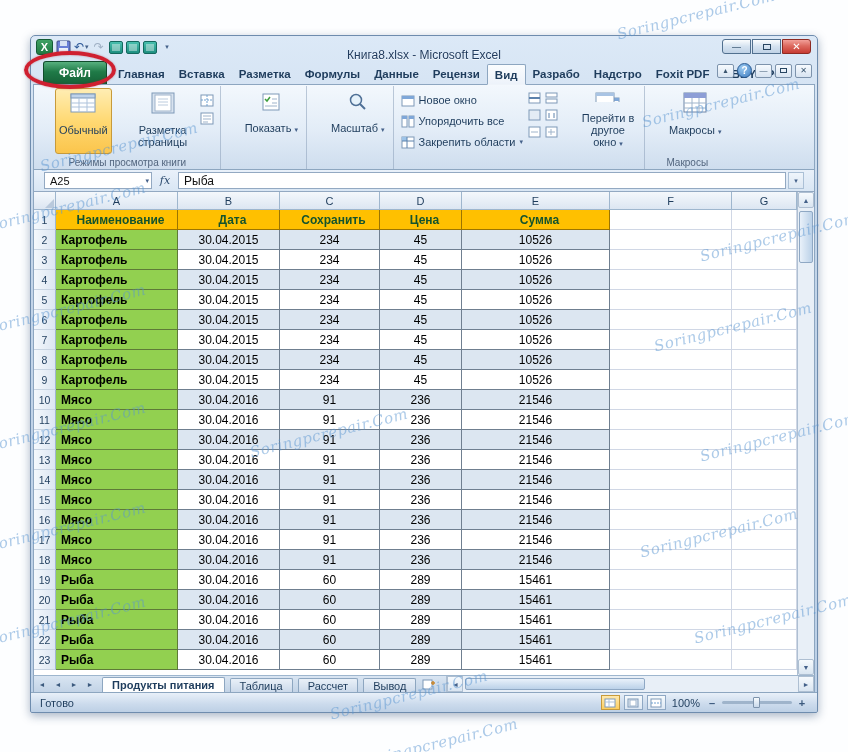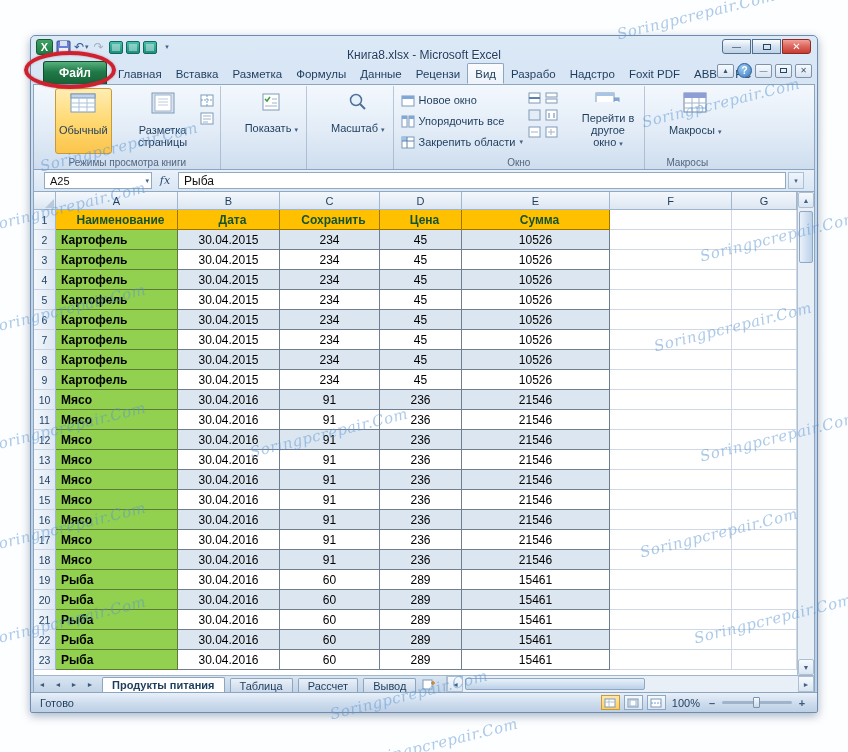--- a/index.html
+++ b/index.html
@@ -179,21 +179,21 @@
       <span class="wbtn min">—</span>
       <span class="wbtn">
           <span class="maxbox"></span>
         </span>
       <span class="wbtn close">✕</span>
     </div>
   </div>
 
   <div class="tabrow">
     <div class="file-tab">Файл</div>
-    <div class="tabs" style="display:flex;align-items:flex-start;">
+    <div class="tabs" style="display:flex;align-items:flex-end;font-weight:bold;">
         <span class="rtab">Главная</span>
         <span class="rtab">Вставка</span>
         <span class="rtab">Разметка</span>
         <span class="rtab">Формулы</span>
         <span class="rtab">Данные</span>
         <span class="rtab">Рецензи</span>
         <span class="rtab active">Вид</span>
         <span class="rtab">Разрабо</span>
         <span class="rtab">Надстро</span>
         <span class="rtab">Foxit PDF</span>
@@ -320,21 +320,20 @@
       </div>
       <div class="bigbtn" style="max-width:64px;">
         <svg width="26" height="22">
             <rect x="6" y="6" width="18" height="13" fill="#fff" stroke="#7E99B8"></rect>
             <rect x="6" y="6" width="18" height="3" fill="#7FA7D8"></rect>
             <rect x="1" y="1" width="18" height="13" fill="#fff" stroke="#7E99B8"></rect>
             <rect x="1" y="1" width="18" height="3" fill="#A9C4E4"></rect>
           </svg>
         <span class="blabel"><span>Перейти в другое окно</span> <span class="dd">▾</span></span>
       </div>
-      <div class="glabel">Окно</div>
     </div>
 
     <div class="rgroup" style="border-right:none;">
       <div class="bigbtn">
         <svg width="26" height="22">
             <rect x="2" y="1" width="22" height="19" fill="#fff" stroke="#6E86A8"></rect>
             <rect x="2" y="1" width="22" height="5" fill="#8D9ED6"></rect>
             <path d="M2 11h22M2 16h22M10 6v14M17 6v14" stroke="#9FB4CB"></path>
           </svg>
         <span class="blabel"><span>Макросы</span> <span class="dd">▾</span></span>

